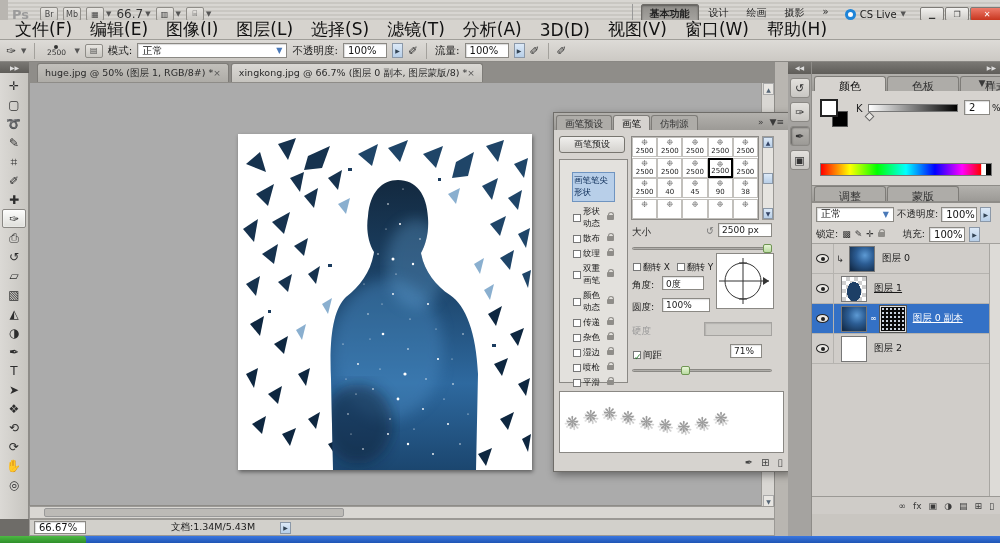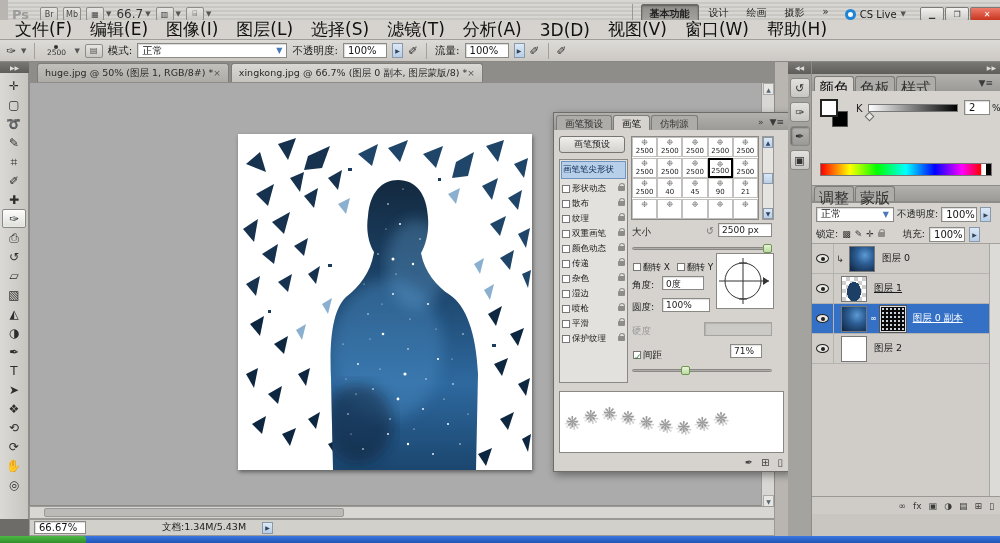--- a/index.html
+++ b/index.html
@@ -57,34 +57,34 @@
 
 
 .docarea { position:absolute; left:29px; top:82px; width:746px; height:424px; background:#ababab; border:1px solid #8e8c88; }
 .canvas { position:absolute; left:208px; top:51px; width:294px; height:336px; background:#fff; box-shadow:1px 2px 4px rgba(0,0,0,.45); }
 .vscroll { position:absolute; right:0; top:0; width:13px; height:424px; background:#d9d7d3; border-left:1px solid #9b9995; }
 .vscroll .arr { position:absolute; left:1px; width:11px; height:12px; font-size:6px; text-align:center; line-height:12px; color:#567; background:#e8e6e2; border:1px solid #aaa; }
 .hscroll { position:absolute; left:29px; top:506px; width:746px; height:13px; background:#d9d7d3; border:1px solid #9b9995; }
 .hthumb { position:absolute; left:14px; top:1px; width:300px; height:9px; background:#bcbab6; border:1px solid #939; border:1px solid #999; border-radius:2px; }
 
 
-.statusbar { position:absolute; left:29px; top:519px; width:746px; height:17px; background:#d2d0cb; border:1px solid #9b9995; display:flex; align-items:center; gap:16px; padding:0 4px; font-size:9.5px; }
+.statusbar { position:absolute; left:29px; top:519px; width:746px; height:17px; background:#d2d0cb; border:1px solid #9b9995; display:flex; align-items:center; gap:25px; padding:0 4px; font-size:9.5px; }
 .status-zoom { width:52px; height:13px; }
 .corner-dark { position:absolute; left:0; top:519px; width:29px; height:17px; background:#6e6c68; }
 .taskbar { position:absolute; left:0; top:536px; width:1000px; height:7px; background:linear-gradient(#3a77e0,#1f55b4); }
 .taskbar .start { position:absolute; left:0; top:0; width:86px; height:7px; background:linear-gradient(#4db944,#2e8f2a); border-radius:0 3px 0 0; }
 
 
 .brushpanel { position:absolute; left:553px; top:112px; width:237px; height:360px; background:#d6d3cf; border:1px solid #6f6d69; box-shadow:2px 3px 8px rgba(0,0,0,.4); }
 .bp-tabs { height:17px; background:linear-gradient(#b3b1ad,#9c9a96); display:flex; align-items:flex-end; padding-left:2px; gap:1px; }
 .bp-tab { padding:2px 8px 1px; font-size:9.5px; color:#333; background:#aeaca8; border:1px solid #7e7c78; border-bottom:none; border-radius:3px 3px 0 0; height:15px; }
 .bp-tab.active { background:#d6d3cf; color:#111; }
 .bp-menu { margin-left:auto; display:flex; gap:6px; padding:0 5px 3px; color:#3a3a3a; font-size:9px; }
 .preset-btn { position:absolute; left:5px; top:23px; width:66px; height:17px; background:linear-gradient(#f0efed,#d4d2ce); border:1px solid #77756f; border-radius:3px; font-size:9px; display:flex; align-items:center; justify-content:center; }
-.bp-list { position:absolute; left:5px; top:46px; width:69px; height:224px; background:#e3e1dd; border:1px solid #8a8884; padding:1px; }
+.bp-list { position:absolute; left:5px; top:46px; width:69px; height:224px; background:#e3e1dd; border:1px solid #8a8884; padding:12px; }
 .bp-tip { background:#b8cfe9; border:1px solid #6f94c0; color:#0a2a55; font-size:8.5px; padding:2px 1px; margin-bottom:2px; }
 .bp-row { display:flex; align-items:center; gap:2px; padding:1.5px 1px; font-size:8.5px; }
 .cbox { width:8px; height:8px; background:#fff; border:1px solid #777; flex:none; }
 .lock { width:7px; height:5px; background:#8f8d89; border-radius:1px; position:relative; margin-left:auto; flex:none; }
 .lock::before { content:""; position:absolute; top:-3px; left:1px; width:4px; height:3px; border:1px solid #8f8d89; border-bottom:none; border-radius:3px 3px 0 0; }
 .bp-grid { position:absolute; left:77px; top:23px; width:128px; height:84px; display:grid; grid-template-columns:repeat(5,1fr); background:#fff; border:1px solid #8a8884; }
 .bp-cell { border:1px solid #c2c0bc; display:flex; flex-direction:column; align-items:center; justify-content:space-between; padding:1px 0; height:20px; }
 .bp-cell.selected { border:2px solid #000; }
 .bp-cell .g { font-size:8px; color:#7a7a7a; line-height:7px; }
 .bp-cell .s { font-size:7px; color:#222; line-height:7px; }
@@ -104,21 +104,21 @@
 
 
 .dockstrip { position:absolute; left:788px; top:62px; width:24px; height:474px; background:#a5a3a0; border-right:1px solid #8e8c88; }
 .strip-head { height:12px; background:linear-gradient(#7a7874,#5f5d59); color:#ddd; font-size:6px; text-align:center; line-height:12px; }
 .strip-btn { width:20px; height:20px; margin:4px auto 0; border:1px solid #8a8884; border-radius:3px; background:linear-gradient(#e3e1dd,#c9c7c3); display:flex; align-items:center; justify-content:center; font-size:11px; color:#333; }
 .strip-btn.active { background:linear-gradient(#b5b3af,#9c9a96); box-shadow:inset 1px 1px 2px rgba(0,0,0,.4); }
 
 .rightdock { position:absolute; left:812px; top:62px; width:188px; height:474px; background:#c9c6c1; }
 .dock-head { height:12px; background:linear-gradient(#7a7874,#5f5d59); color:#ddd; font-size:6px; text-align:right; line-height:12px; padding-right:4px; }
 .panel-tabs { height:17px; background:linear-gradient(#b3b1ad,#9c9a96); display:flex; align-items:flex-end; padding-left:2px; gap:1px; }
-.panel-tab { padding:2px 4px 1px; font-size:15px; color:#333; background:#aeaca8; border:1px solid #7e7c78; border-bottom:none; border-radius:3px 3px 0 0; height:15px; white-space:nowrap; }
+.panel-tab { padding:2px 24px 1px; font-size:11px; color:#333; background:#aeaca8; border:1px solid #7e7c78; border-bottom:none; border-radius:3px 3px 0 0; height:15px; white-space:nowrap; }
 .panel-tab.active { background:#d6d3cf; color:#111; }
 .panel-menu-ic { margin-left:auto; padding:0 5px 3px; color:#3a3a3a; font-size:9px; }
 
 .color-body { position:relative; height:95px; background:#d6d3cf; border-bottom:1px solid #8e8c88; }
 .cp-swatches { position:absolute; left:8px; top:8px; width:28px; height:28px; }
 .cp-fg { position:absolute; left:0; top:0; width:18px; height:18px; background:#fff; border:2px solid #222; z-index:2; }
 .cp-bg { position:absolute; right:0; bottom:0; width:16px; height:16px; background:#000; border:1px solid #555; }
 .cp-k { position:absolute; left:44px; top:12px; font-size:10px; color:#222; }
 .cp-grad { position:absolute; left:56px; top:13px; width:90px; height:8px; background:linear-gradient(90deg,#fff,#000); border:1px solid #777; }
 .cp-diamond { position:absolute; left:54px; top:22px; width:7px; height:7px; background:#e8e6e2; border:1px solid #666; transform:rotate(45deg); }
@@ -675,21 +675,21 @@
           <span class="s">45</span>
         </div>
 
         <div class="bp-cell">
           <span class="g">❉</span>
           <span class="s">90</span>
         </div>
 
         <div class="bp-cell">
           <span class="g">❉</span>
-          <span class="s">21</span>
+          <span class="s">38</span>
         </div>
 
         <div class="bp-cell">
           <span class="g">❉</span>
           <span class="s"></span>
         </div>
 
         <div class="bp-cell">
           <span class="g">❉</span>
           <span class="s"></span>

